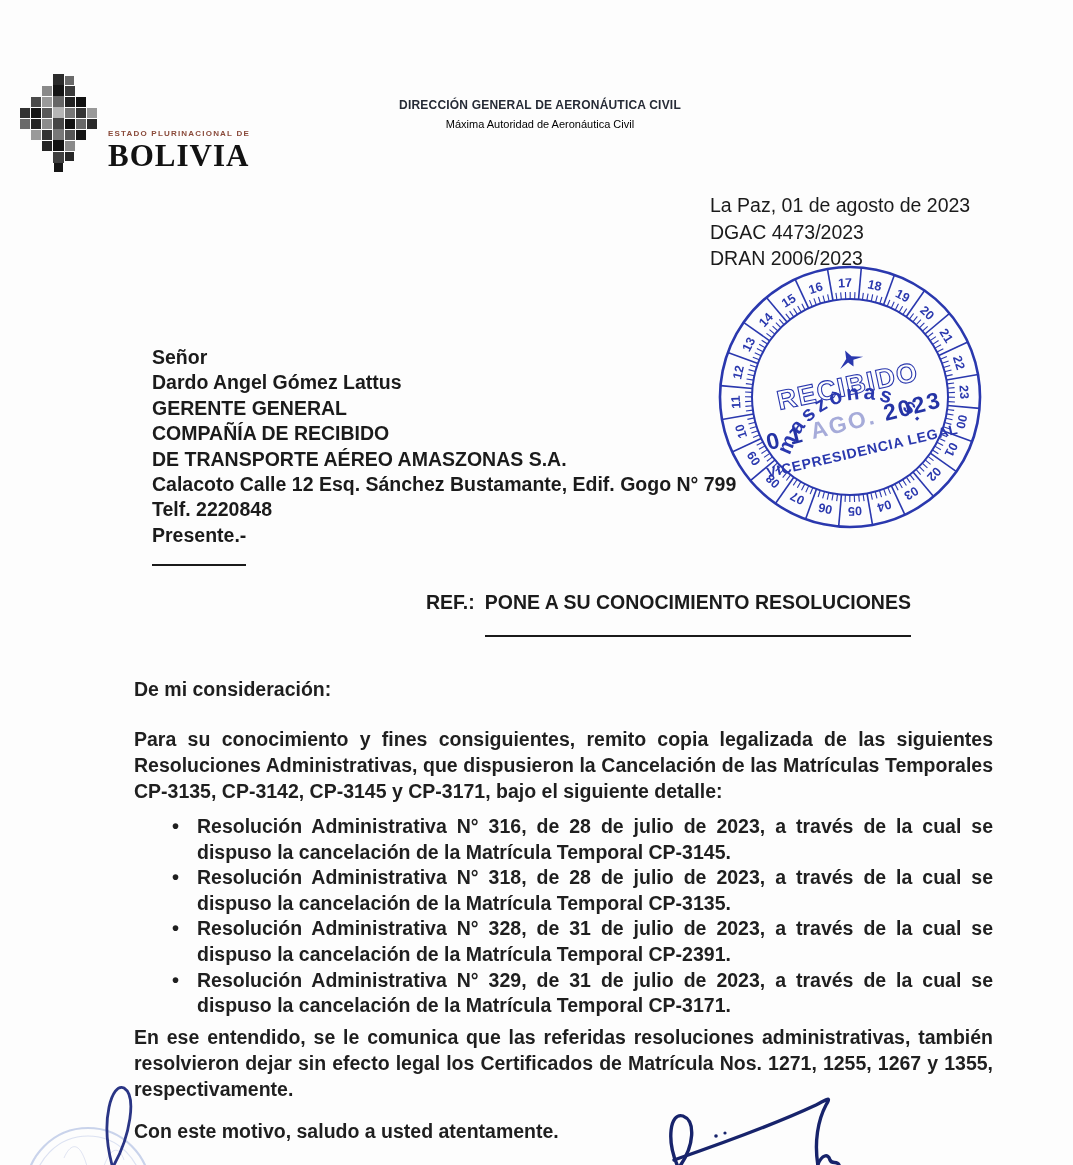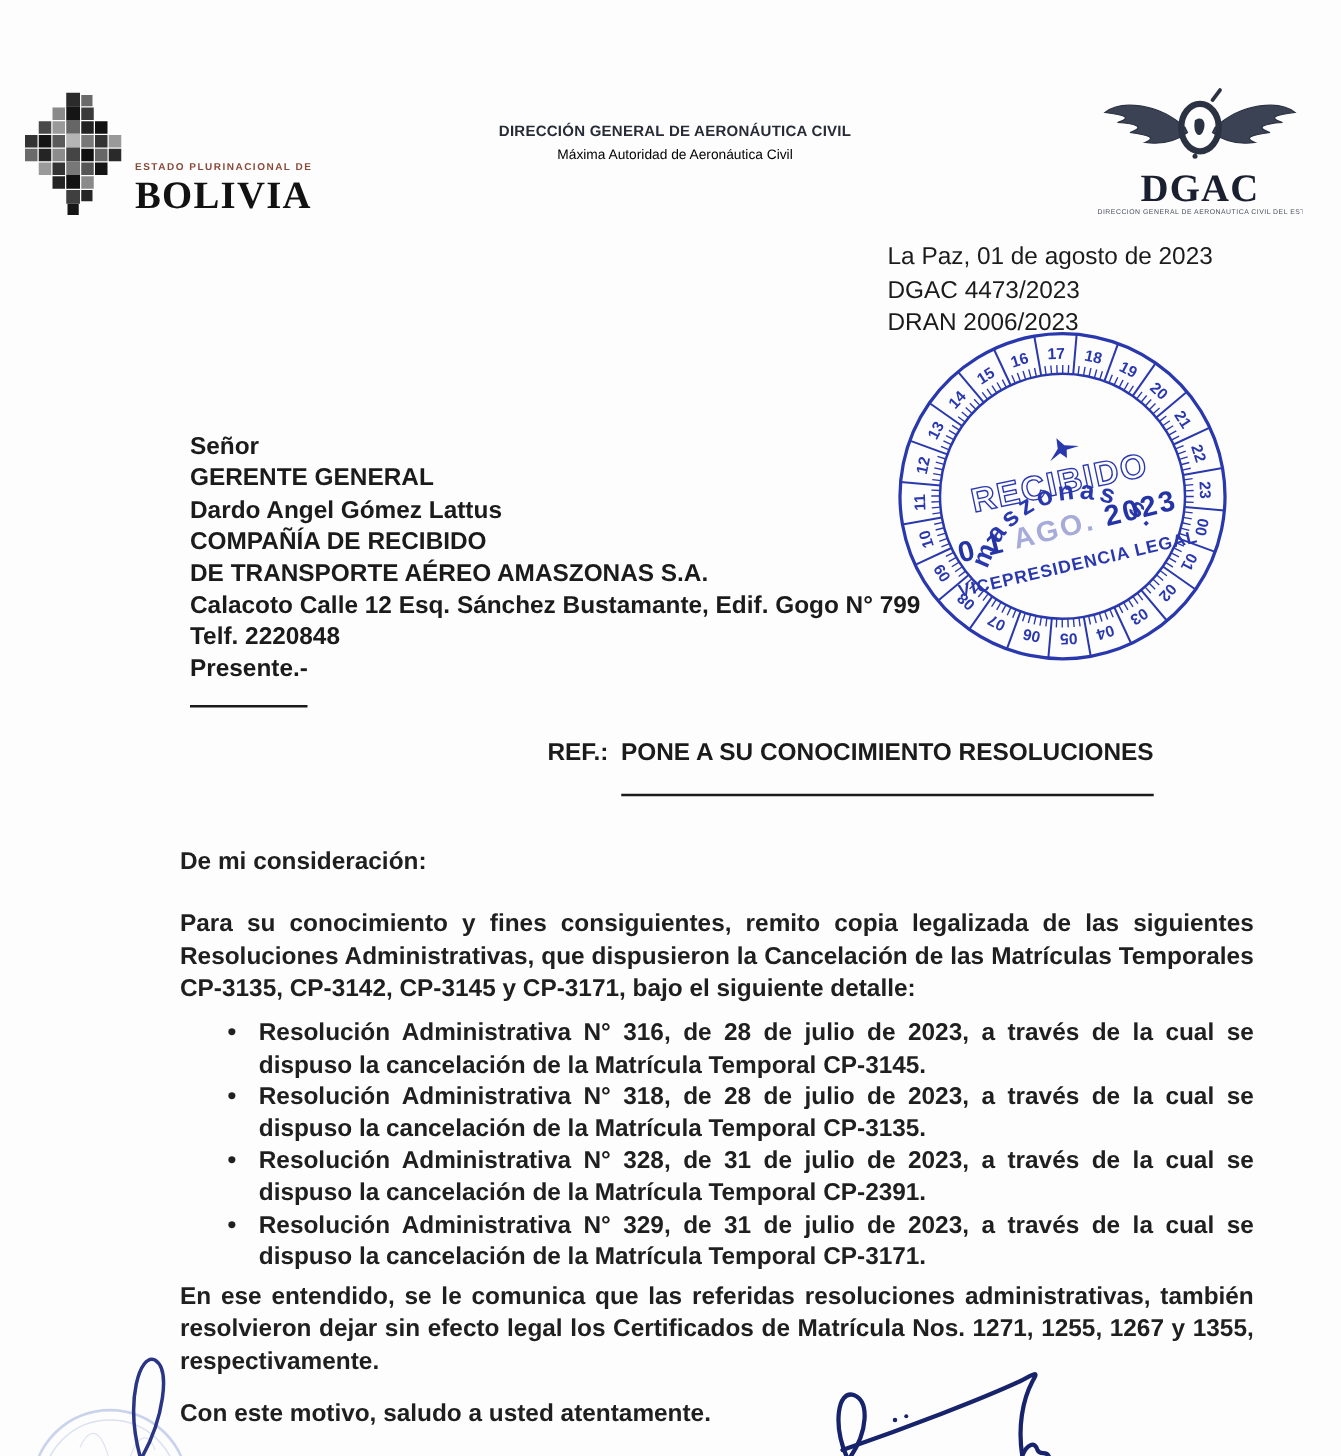--- a/index.html
+++ b/index.html
@@ -18,25 +18,25 @@
   .center-title .t2{font-size:11px;color:#000000;margin-top:6px;}
   .dgac-logo{position:absolute;left:878px;top:68px;width:164px;text-align:center;}
   .dgac-name{font-family:"Liberation Serif",serif;font-size:31px;font-weight:700;color:#1b2030;letter-spacing:1px;margin-top:-6px;filter:blur(.2px);}
   .dgac-tagline{font-size:5.5px;color:#4a4f5d;letter-spacing:.4px;filter:blur(.5px);margin-top:-2px;white-space:nowrap;overflow:hidden;}
   
   .dateline{position:absolute;left:710px;top:192px;font-size:19.5px;font-weight:400;line-height:26.5px;color:#1b1b1b;}
   
   .recipient{position:absolute;left:152px;top:345px;font-size:19.5px;font-weight:700;line-height:25.4px;color:#1b1b1b;}
   .underlined{border-bottom:2.4px solid #1b1b1b;padding-bottom:18px;}
   
-  .reference{position:absolute;left:438px;top:588px;font-size:19.5px;font-weight:700;color:#1b1b1b;display:flex;line-height:29px;}
+  .reference{position:absolute;left:426px;top:588px;font-size:19.5px;font-weight:700;color:#1b1b1b;display:flex;line-height:29px;}
   .reference .label{margin-right:10px;white-space:nowrap;}
   .reference .lines span{display:inline-block;}
   
-  .letter-body{position:absolute;left:144px;top:676px;width:859px;font-size:19.5px;font-weight:700;color:#1f1f1f;}
+  .letter-body{position:absolute;left:134px;top:676px;width:859px;font-size:19.5px;font-weight:700;color:#1f1f1f;}
   .salutation{line-height:26px;}
   .para{line-height:26px;text-align:justify;margin-top:24px;}
   ul.resolutions{list-style:none;margin:10px 0 0 0;padding:0;}
   ul.resolutions li{position:relative;padding-left:63px;line-height:25.6px;text-align:justify;}
   ul.resolutions li::before{content:"•";position:absolute;left:38px;top:0;font-size:20px;}
   .para2{line-height:26px;text-align:justify;margin-top:5px;}
   .closing{margin-top:16px;line-height:26px;}
   
   .stamp{position:absolute;left:716px;top:263px;mix-blend-mode:multiply;}
   .stamp text{font-family:"Liberation Sans",sans-serif;}
@@ -101,37 +101,20 @@
       <div class="bolivia-small">ESTADO PLURINACIONAL DE</div>
       <div class="bolivia-name">BOLIVIA</div>
     </div>
   </div>
 
   <div class="center-title">
     <div class="t1">DIRECCIÓN GENERAL DE AERONÁUTICA CIVIL</div>
     <div class="t2">Máxima Autoridad de Aeronáutica Civil</div>
   </div>
 
-  <div class="dgac-logo">
-    <svg width="164" height="66" viewBox="0 0 164 66">
-      <g fill="#3a4254" stroke="#2b3242" stroke-width="1">
-
-        <path d="M70 34 C 48 14, 18 12, 6 22 C 22 24, 28 26, 16 30 C 32 31, 38 34, 26 38 C 40 40, 48 42, 38 46 C 52 48, 64 44, 72 38 Z"></path>
-
-        <path d="M94 34 C 116 14, 146 12, 158 22 C 142 24, 136 26, 148 30 C 132 31, 126 34, 138 38 C 124 40, 116 42, 126 46 C 112 48, 100 44, 92 38 Z"></path>
-      </g>
-
-      <ellipse cx="82" cy="34" rx="15" ry="19" fill="none" stroke="#2b3242" stroke-width="5"></ellipse>
-      <path d="M78 28 C 84 24, 88 30, 84 38 C 80 44, 76 36, 78 28 Z" fill="#2b3242"></path>
-      <path d="M92 12 L 98 4" stroke="#2b3242" stroke-width="3" stroke-linecap="round"></path>
-      <circle cx="78" cy="57" r="2" fill="#2b3242"></circle>
-    </svg>
-    <div class="dgac-name">DGAC</div>
-    <div class="dgac-tagline">DIRECCIÓN GENERAL DE AERONÁUTICA CIVIL DEL ESTADO PLURINACIONAL DE BOLIVIA</div>
-  </div>
 
   <div class="dateline">
     <div>La Paz, 01 de agosto de 2023</div>
     <div>DGAC 4473/2023</div>
     <div>DRAN 2006/2023</div>
   </div>
 
   <svg class="stamp" width="268" height="268" viewBox="-134 -134 268 268">
     <g transform="rotate(-10)">
       <circle cx="0" cy="0" r="130" fill="none" stroke="#2a38b0" stroke-width="2.6"></circle>
@@ -361,22 +344,22 @@
         <path d="M0 -9 L3 -1 L13 5 L3 3 L0 9 L-3 3 L-13 5 L-3 -1 Z" fill="#2a38b0"></path>
       </g>
       <text class="stamp-recibido" x="0" y="-2" text-anchor="middle" transform="rotate(-2)">RECIBIDO</text>
       <text class="stamp-date" x="-2" y="32" text-anchor="middle" transform="rotate(-4)"><tspan>0 1</tspan><tspan class="faint"> AGO. </tspan><tspan>2023</tspan></text>
       <text class="stamp-dept" x="0" y="60" text-anchor="middle" transform="rotate(-3)">VICEPRESIDENCIA LEGAL</text>
     </g>
   </svg>
 
   <div class="recipient">
     <div>Señor</div>
+    <div>Dardo Angel Gómez Lattus</div>
     <div>GERENTE GENERAL</div>
-    <div>Dardo Angel Gómez Lattus</div>
     <div>COMPAÑÍA DE RECIBIDO</div>
     <div>DE TRANSPORTE AÉREO AMASZONAS S.A.</div>
     <div>Calacoto Calle 12 Esq. Sánchez Bustamante, Edif. Gogo N° 799</div>
     <div>Telf. 2220848</div>
     <div><span class="underlined">Presente.-</span></div>
   </div>
 
   <div class="reference">
     <span class="label">REF.:</span>
     <div class="lines">

